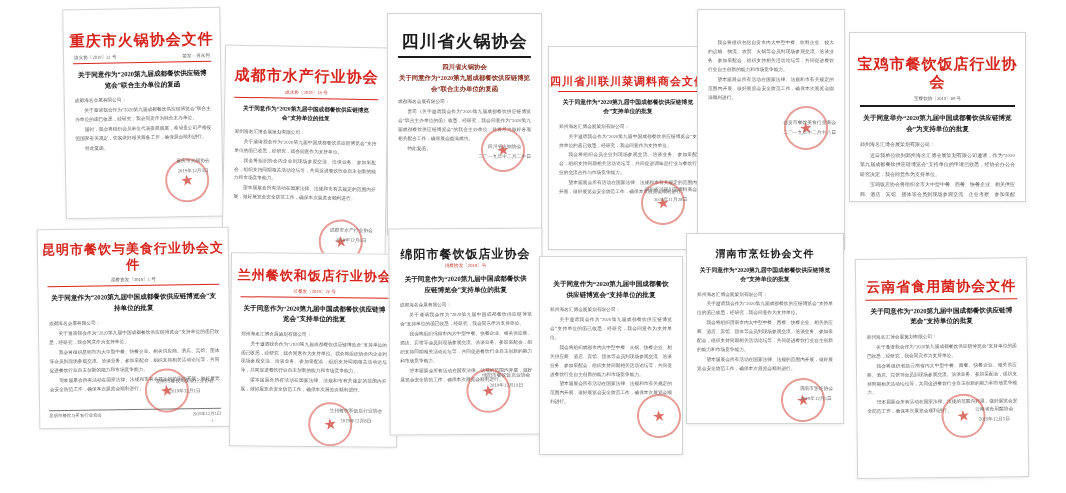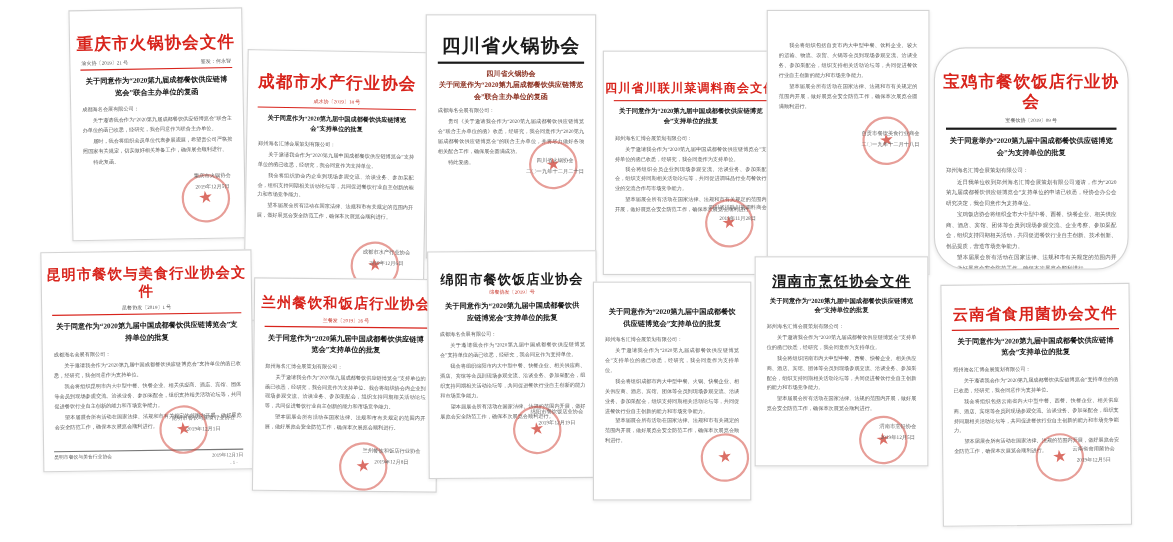--- a/index.html
+++ b/index.html
@@ -122,21 +122,21 @@
     </div>
     <div class="sg" style="right:8px;top:108px;">
       <div>自贡市餐饮美食行业商会</div>
       <div>二〇一九年十二月十八日</div>
     </div>
     <div class="stamp" style="left:86px;top:96px;">
         <span class="star">★</span>
       </div>
   </div>
 
-  <div class="doc" style="left:849px;top:43px;width:177px;height:202px;border-radius:29px;">
+  <div class="doc" style="left:849px;top:32px;width:177px;height:170px;">
     <div class="rh red" style="font-size:15px;margin-top:22px;">宝鸡市餐饮饭店行业协会</div>
     <div class="nr center">
       <span>宝餐饮协〔2019〕09 号</span>
     </div>
     <div class="hr-black"></div>
     <div class="tt">关于同意举办“2020第九届中国成都餐饮供应链博览会”为支持单位的批复</div>
     <div class="bd" style="font-size:5px;">
       <div class="sal">郑州海名汇博会展策划有限公司：</div>
       <p>近日我单位收到郑州海名汇博会展策划有限公司邀请，作为“2020第九届成都餐饮供应链博览会”支持单位的申请已收悉，经协会办公会研究决定，我会同意作为支持单位。</p>
       <p>宝鸡饭店协会将组织全市大中型中餐、西餐、快餐企业、相关供应商、酒店、宾馆、团体等会员到现场参观交流、企业考察、参加采配会，组织支持同期相关活动，共同促进餐饮行业自主创新、技术创新、创品提质，营造市场竞争能力。</p>
@@ -220,21 +220,21 @@
       <p>关于邀请我会作为“2020第九届成都餐饮供应链博览会”支持单位的函已收悉，经研究，我会同意作为支持单位。</p>
       <p>我会将组织成都市内大中型中餐、火锅、快餐企业、相关供应商、酒店、宾馆、团体等会员到现场参观交流、洽谈业务、参加采配会，组织支持同期相关活动论坛等，共同促进餐饮行业自主创新的能力和市场竞争能力。</p>
       <p>望本届展会所有活动在国家法律、法规和市有关规定的范围内开展，做好展览会安全防范工作，确保本次展览会顺利进行。</p>
     </div>
     <div class="stamp" style="left:97px;top:137px;">
         <span class="star">★</span>
       </div>
   </div>
 
   <div class="doc" style="left:686px;top:233px;width:158px;height:191px;">
-    <div class="rh black" style="font-size:13px;margin-top:14px;text-decoration:underline;">渭南市烹饪协会文件</div>
+    <div class="rh black" style="font-size:10px;margin-top:14px;">渭南市烹饪协会文件</div>
     <div class="tt" style="font-size:5.8px;">关于同意作为“2020第九届中国成都餐饮供应链博览会”支持单位的批复</div>
     <div class="bd">
       <div class="sal">郑州海名汇博会展策划有限公司：</div>
       <p>关于邀请我会作为“2020第九届成都餐饮供应链博览会”支持单位的函已收悉，经研究，我会同意作为支持单位。</p>
       <p>我会将组织渭南市内大中型中餐、西餐、快餐企业、相关供应商、酒店、宾馆、团体等会员到现场参观交流、洽谈业务、参加采配会，组织支持同期相关活动论坛等，共同促进餐饮行业自主创新的能力和市场竞争能力。</p>
       <p>望本届展会所有活动在国家法律、法规的范围内开展，做好展览会安全防范工作，确保本次展览会顺利进行。</p>
     </div>
     <div class="sg" style="right:10px;top:150px;">
       <div>渭南市烹饪协会</div>
       <div>2019年12月5日</div>

